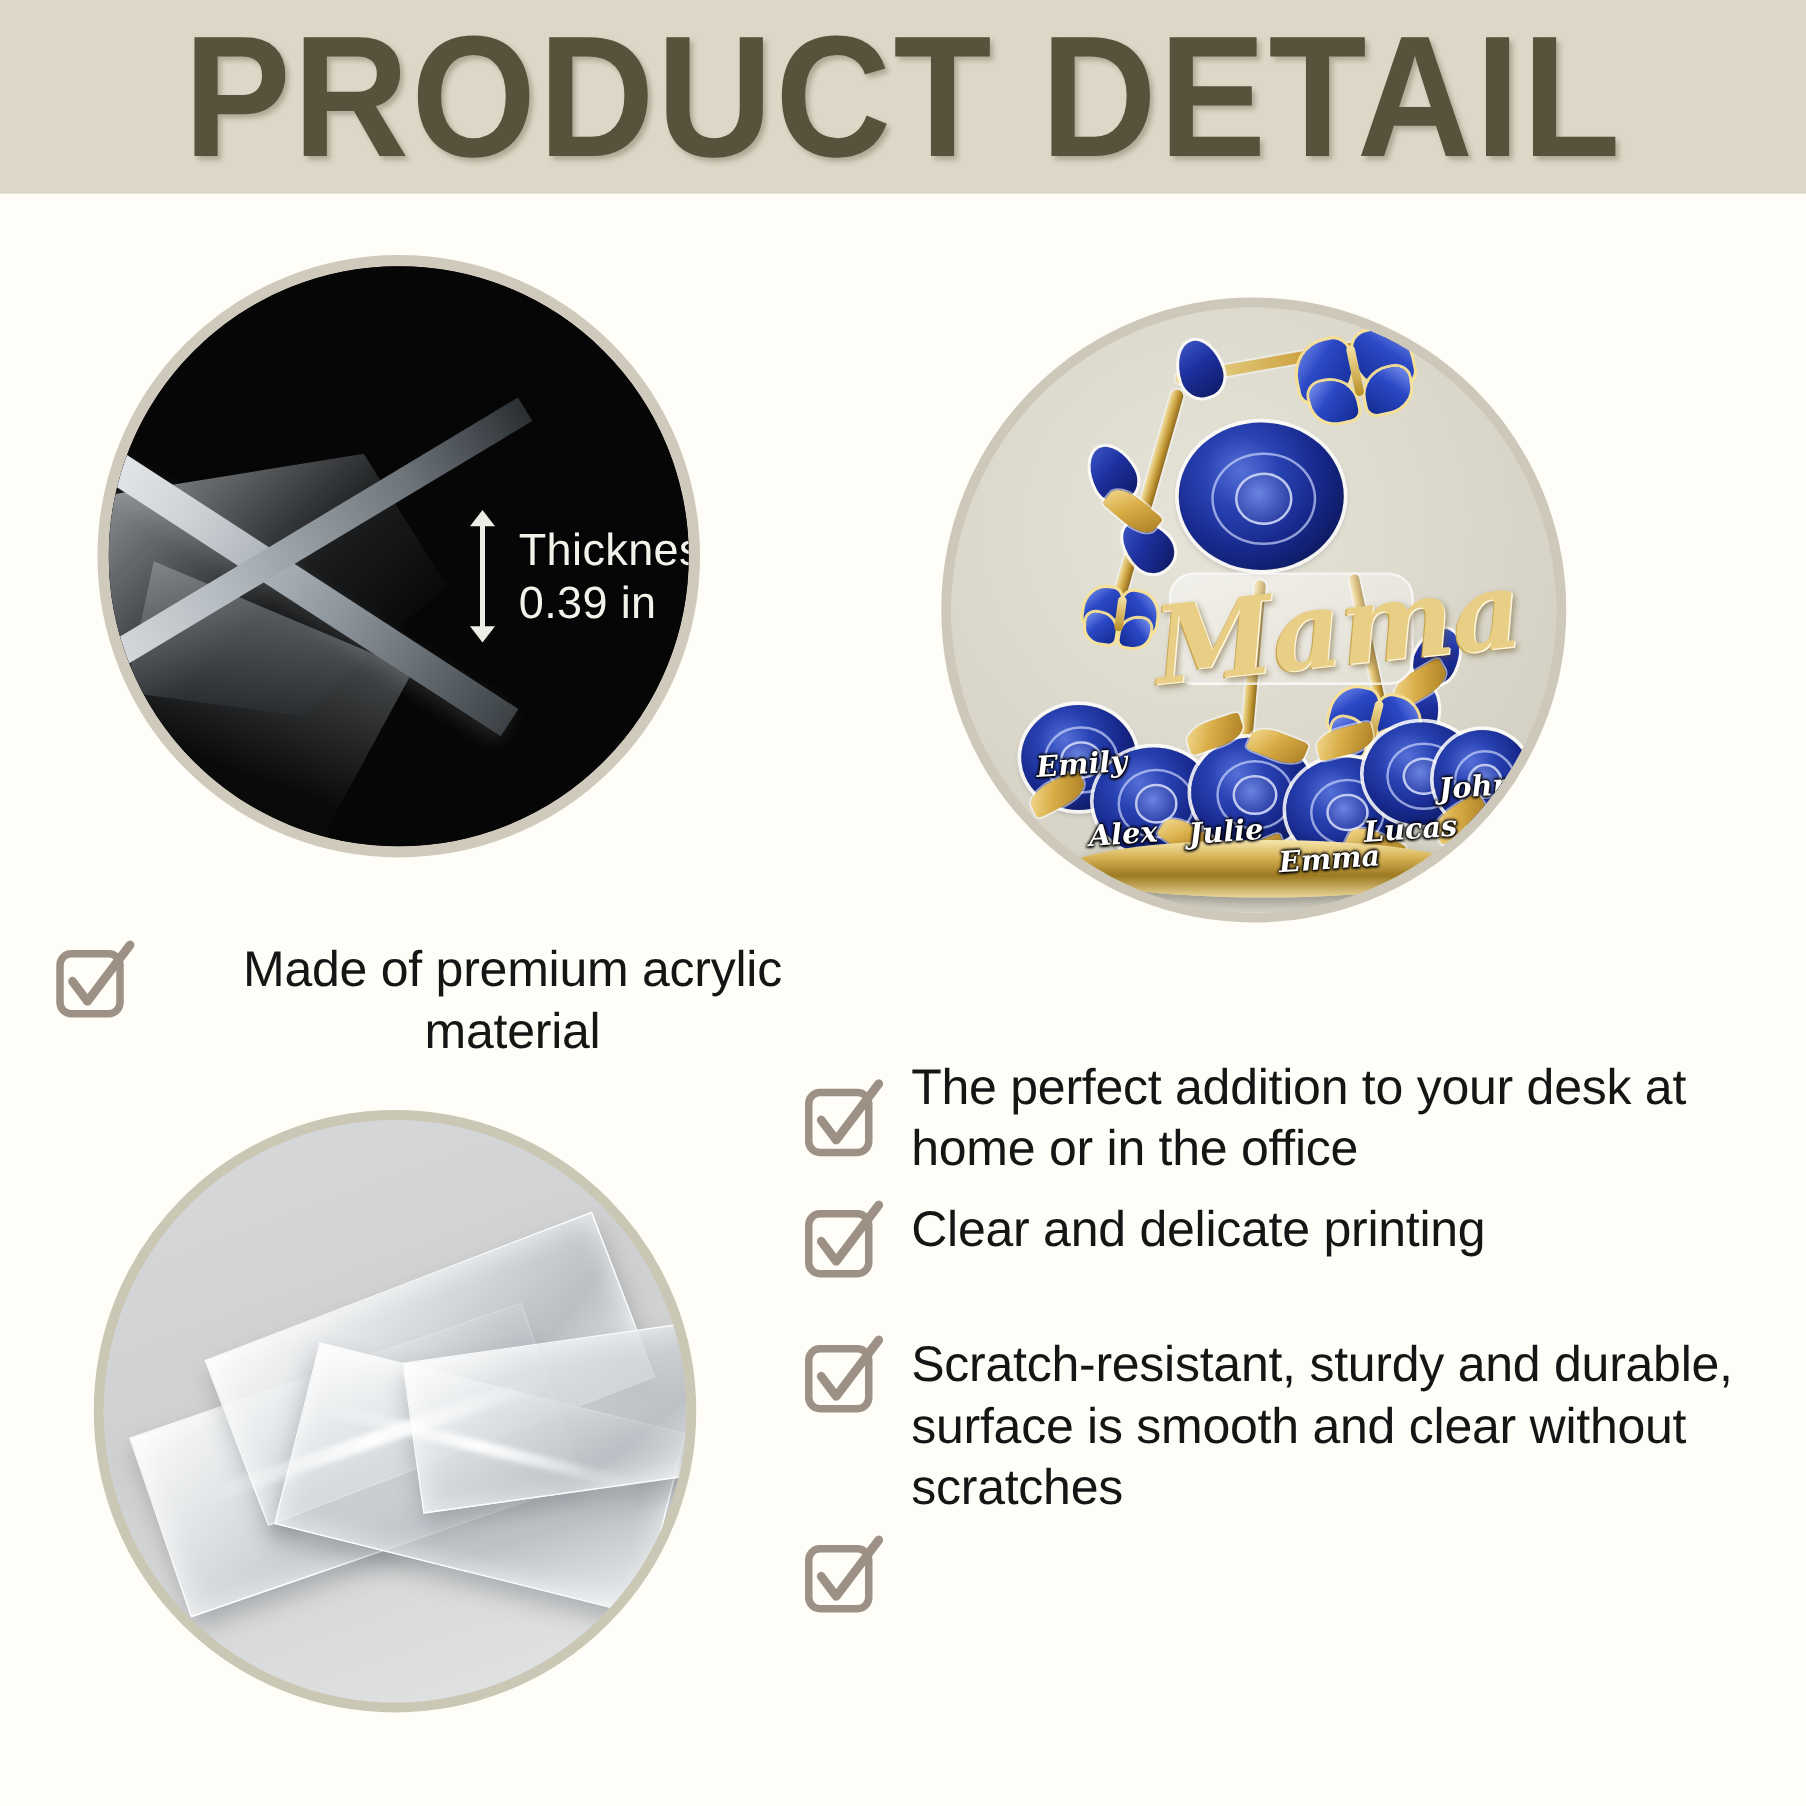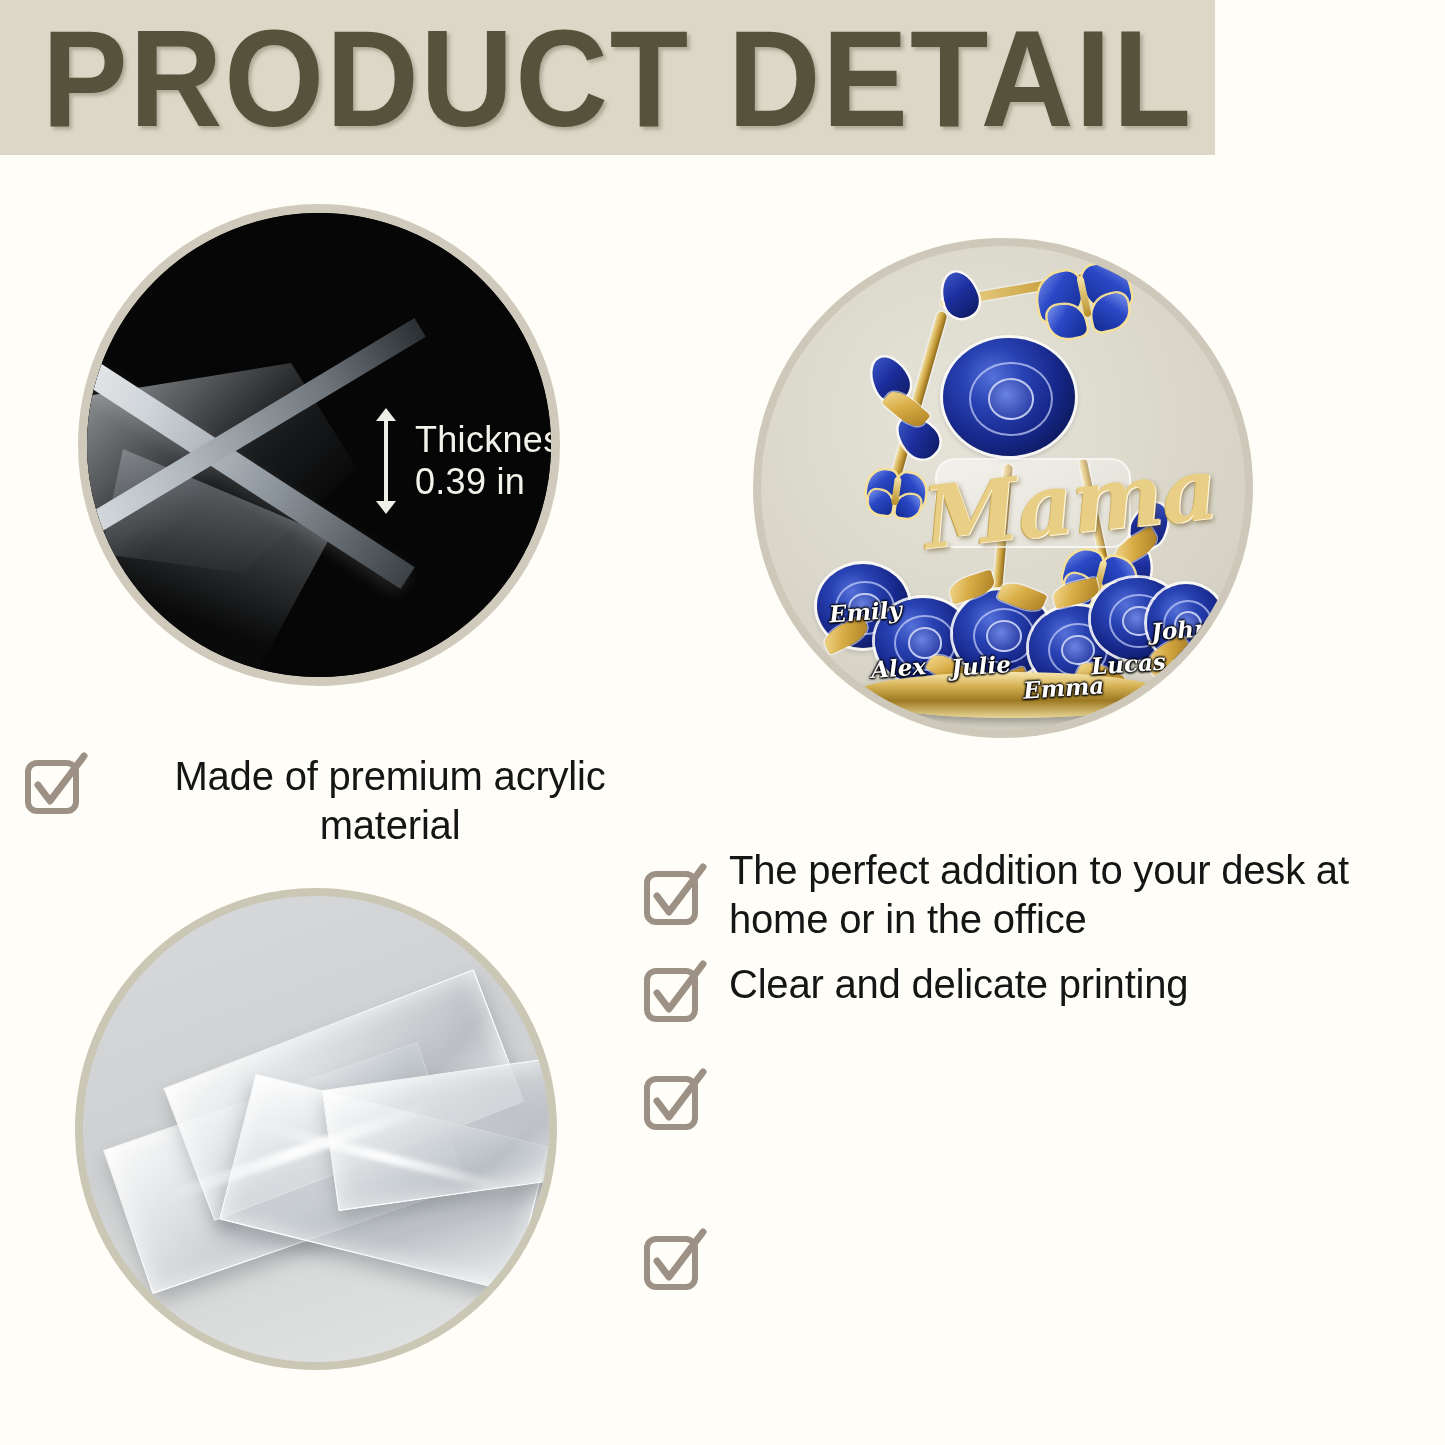--- a/index.html
+++ b/index.html
@@ -12,21 +12,21 @@
     background: #fffdf7;
     font-family: "Liberation Sans", sans-serif;
     overflow: hidden;
     position: relative;
   }
 
   
   .header-band {
     position: absolute;
     left: 0; top: 0;
-    width: 1215px;
+    width: 1445px;
     height: 155px;
     background: #dcd7c6;
     overflow: hidden;
   }
   .header-title {
     position: absolute;
     left: 0; right: 0;
     top: 50%;
     transform: translateY(-50%);
     text-align: center;
@@ -279,21 +279,21 @@
   .feature-text {
     font-size: 40px;
     line-height: 1.22;
     color: #151515;
     font-family: "Liberation Sans", sans-serif;
     letter-spacing: -.2px;
   }
 
   
   #feature-acrylic {
-    left: 24px;
+    left: 44px;
     top: 752px;
     width: 655px;
     align-items: flex-start;
   }
   #feature-acrylic .feature-text {
     width: 560px;
     text-align: center;
   }
 
   
@@ -444,20 +444,21 @@
   <span class="feature-text">Clear and delicate printing</span>
 </div>
 
 <div class="feature right" id="feature-scratch">
   <span class="checkbox-icon">
     <svg width="62" height="62" viewBox="0 0 62 62" fill="none">
       <rect x="4" y="9" width="48" height="48" rx="9" ry="9" stroke="#9d9186" stroke-width="6"></rect>
       <path d="M14 31 L26 47 L60 2" stroke="#9d9186" stroke-width="7" stroke-linecap="round" stroke-linejoin="round" fill="none"></path>
     </svg>
   </span>
+  <span class="feature-text">Scratch-resistant, sturdy and durable, surface is smooth and clear without scratches</span>
 </div>
 
 <div class="feature right" id="feature-safe">
   <span class="checkbox-icon">
     <svg width="62" height="62" viewBox="0 0 62 62" fill="none">
       <rect x="4" y="9" width="48" height="48" rx="9" ry="9" stroke="#9d9186" stroke-width="6"></rect>
       <path d="M14 31 L26 47 L60 2" stroke="#9d9186" stroke-width="7" stroke-linecap="round" stroke-linejoin="round" fill="none"></path>
     </svg>
   </span>
 </div>

